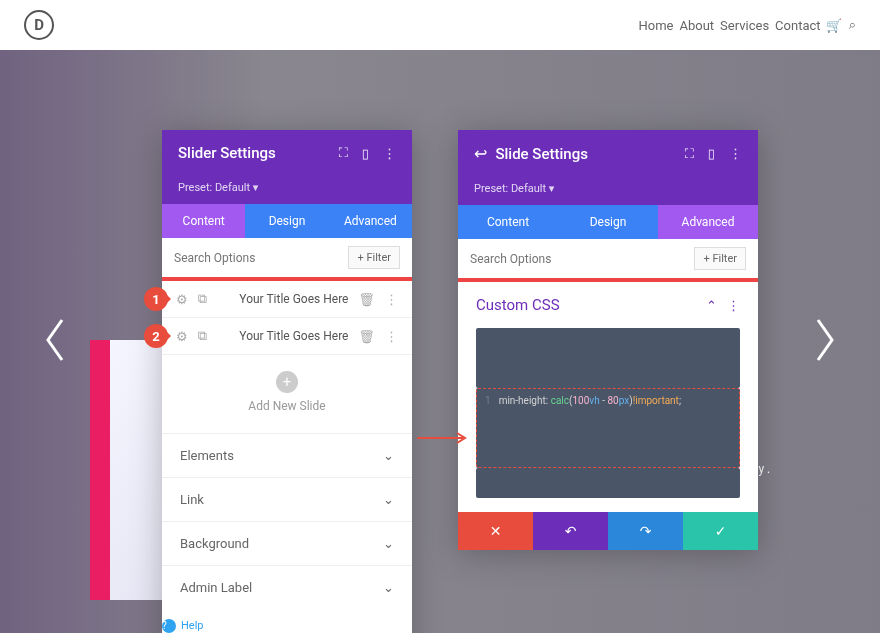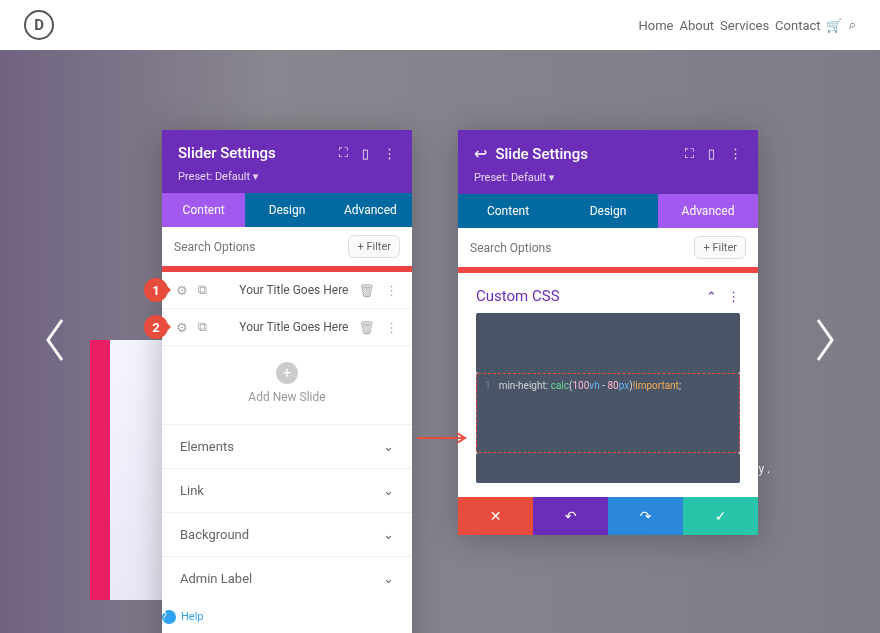--- a/index.html
+++ b/index.html
@@ -16,40 +16,40 @@
 .hero-img{position:absolute;left:90px;top:290px;width:210px;height:260px;background:linear-gradient(135deg,#f5f5ff,#e0e0f0);border-left:20px solid #e91e63}
 .hero-txt{position:absolute;right:60px;top:410px;width:110px;color:#fff;font-size:12px;line-height:1.5}
 .panel{position:absolute;top:130px;width:250px;background:#fff;box-shadow:0 4px 30px rgba(0,0,0,.25);z-index:20}
 .panel.p1{left:162px}
 .panel.p2{left:458px;width:300px}
 .phdr{background:#6c2eb9;color:#fff;padding:14px 16px 10px}
 .phdr-top{display:flex;justify-content:space-between}
 .phdr h3{font-size:15px;font-weight:500}
 .phdr-ico{display:flex;gap:14px;align-items:center}
 .phdr-ico span{cursor:pointer;font-size:13px;opacity:.9}
-.preset{font-size:11px;opacity:.8;margin-top:8px}
-.tabs{display:flex;background:#0369a1}
+.preset{font-size:11px;opacity:.8;margin-top:19px}
+.tabs{display:flex;background:#3b82f6}
 .tab{flex:1;text-align:center;padding:10px 0;color:#fff;font-size:12px;cursor:pointer}
 .tab.active{background:#a259f0}
-.search-row{display:flex;align-items:center;padding:8px 12px;border-bottom:6px solid #ef4444;gap:8px}
+.search-row{display:flex;align-items:center;padding:8px 12px;border-bottom:4px solid #ef4444;gap:8px}
 .search-row input{flex:1;border:none;outline:none;font-size:12px;color:#999}
-.filter-btn{font-size:11px;color:#666;padding:4px 8px;border:1px solid #ddd;border-radius:6px;background:#fafafa;cursor:pointer}
+.filter-btn{font-size:11px;color:#666;padding:4px 8px;border:1px solid #ddd;border-radius:0;background:#fafafa;cursor:pointer}
 .slide-row{display:flex;align-items:center;padding:10px 14px;border-bottom:1px solid #efefef;gap:10px;font-size:12px;color:#555;position:relative}
 .slide-row .ico{color:#aaa;font-size:13px;cursor:pointer}
 .slide-row .ttl{flex:1;text-align:right}
 .add-slide{text-align:center;padding:16px 0 20px;color:#999;font-size:12px}
 .add-btn{width:22px;height:22px;border-radius:50%;background:#ccc;color:#fff;display:inline-flex;align-items:center;justify-content:center;margin-bottom:6px;cursor:pointer;font-size:14px}
 .acc{padding:14px 18px;border-top:1px solid #eee;display:flex;justify-content:space-between;align-items:center;font-size:13px;color:#666;cursor:pointer}
 .help{text-align:left;padding:10px 0;font-size:11px;color:#2ea3f2}
 .help::before{content:"?";display:inline-block;width:14px;height:14px;border-radius:50%;background:#2ea3f2;color:#fff;font-size:10px;line-height:14px;margin-right:5px}
 .footer-btns{display:flex;height:38px}
 .footer-btns div{flex:1;display:flex;align-items:center;justify-content:center;color:#fff;cursor:pointer;font-size:14px}
 .fb-red{background:#e74c3c}.fb-purple{background:#6c2eb9}.fb-blue{background:#2b87da}.fb-green{background:#29c4a9}
 .css-sec{padding:14px 18px}
-.css-hdr{display:flex;justify-content:space-between;align-items:center;color:#6c2eb9;font-size:15px;margin-bottom:8px}
+.css-hdr{display:flex;justify-content:space-between;align-items:center;color:#6c2eb9;font-size:15px;margin-bottom:14px}
 .css-hdr .ico{display:flex;gap:10px;color:#6c2eb9;font-size:13px}
 .css-label{font-size:12px;color:#555;margin-bottom:6px;margin-top:14px}
 .css-label:first-of-type{margin-top:0}
 .code-box{background:#4a5568;min-height:60px;border-radius:2px;padding:6px 8px;font-family:monospace;font-size:10px;color:#a0aec0}
 .code-box.main{min-height:80px;border:1px dashed #e74c3c}
 .code-line{display:flex;gap:8px}
 .ln{color:#718096}.kw{color:#d4d4d4}.fn{color:#68d391}.num{color:#fbb6ce}.unit{color:#63b3ed}.imp{color:#f6ad55}
 .marker{position:absolute;left:-18px;width:24px;height:24px;border-radius:50%;background:#e74c3c;color:#fff;font-size:13px;font-weight:700;display:flex;align-items:center;justify-content:center;z-index:30}
 .marker::after{content:"";position:absolute;right:-8px;top:7px;border:5px solid transparent;border-left-color:#e74c3c}
 .arrow{position:absolute;left:415px;top:430px;z-index:25}

